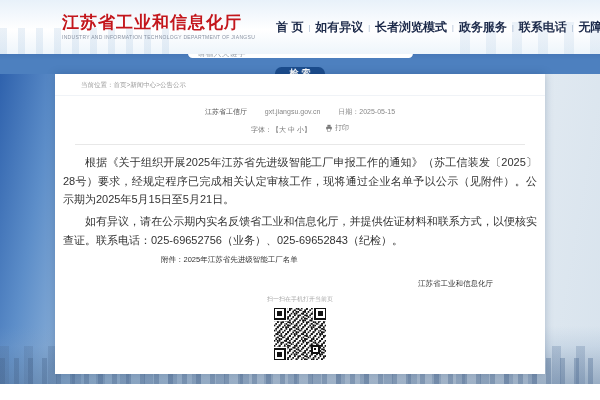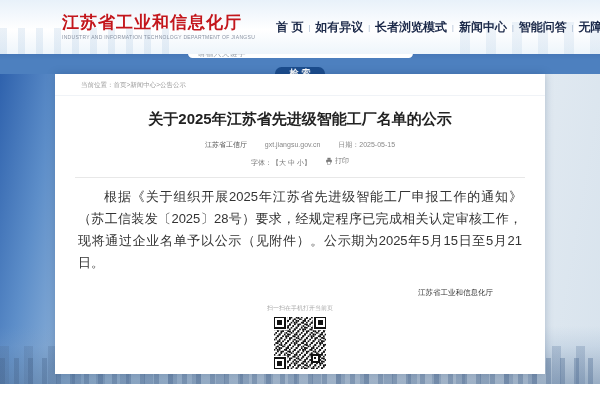--- a/index.html
+++ b/index.html
@@ -66,21 +66,21 @@
     font-size:6.5px; color:#999; padding:7px 26px 5px; border-bottom:1px solid #f0f3f7; cursor:pointer;
   }
   .article-title{ margin-top:14px; text-align:center; font-size:15px; font-weight:bold; color:#222; }
   .meta-row{ margin-top:11px; text-align:center; font-size:7px; color:#888; }
   .meta-row span{ margin:0 8px; }
   .meta-source{ color:#555; }
   .tools-row{ margin-top:6px; text-align:center; font-size:7px; color:#777; }
   .tools-row .ctrl{ cursor:pointer; margin:0 6px; display:inline-flex; align-items:center; gap:2px; }
   .print-icon{ vertical-align:-1px; }
   .divider{ border:none; border-top:1px solid #e8e8e8; margin:9px 20px 0; }
-  .body-text{ padding:8px 23px 0; font-size:13px; line-height:1.7; color:#333; text-align:justify; }
+  .body-text{ padding:8px 8px 0; font-size:11px; line-height:1.7; color:#333; text-align:justify; }
   .body-text p{ text-indent:2em; margin-bottom:3px; }
   .attachment{ margin:6px 26px 0 106px; font-size:7.5px; color:#333; cursor:pointer; }
   .sign-block{ margin-top:11px; padding-right:52px; text-align:right; font-size:7.5px; color:#333; line-height:2; }
   .qr-caption{ margin-top:4px; text-align:center; font-size:6px; color:#aaa; }
   .qr-wrap{ text-align:center; margin-top:2px; }
 </style>
 </head>
 <body>
 
 <header class="top-header">
@@ -88,42 +88,41 @@
     <div class="logo-cn">江苏省工业和信息化厅</div>
     <div class="logo-en">INDUSTRY AND INFORMATION TECHNOLOGY DEPARTMENT OF JIANGSU</div>
   </div>
   <nav class="main-nav">
     <span class="nav-item">首 页</span>
     <span class="nav-sep">|</span>
     <span class="nav-item">如有异议</span>
     <span class="nav-sep">|</span>
     <span class="nav-item">长者浏览模式</span>
     <span class="nav-sep">|</span>
-    <span class="nav-item">新闻中心</span>
+    <span class="nav-item">政务服务</span>
     <span class="nav-sep">|</span>
-    <span class="nav-item">智能问答</span>
+    <span class="nav-item">联系电话</span>
     <span class="nav-sep">|</span>
     <span class="nav-item">无障碍阅读</span>
   </nav>
   <div class="access-box">
     <div class="access-row">无障碍阅读</div>
     <div class="access-row">长者浏览模式</div>
   </div>
 </header>
 
 <div class="search-band">
   <input class="search-input" type="text" placeholder="请输入关键字" style="">
   <button class="search-btn">检索</button>
 </div>
 
 <div class="content-bg">
   <div class="panel">
     <div class="breadcrumb">当前位置：首页&gt;新闻中心&gt;公告公示</div>
 
-    <h1 class="article-title">关于2025年江苏省先进级智能工厂名单的公示</h1>
 
     <div class="meta-row">
       <span class="meta-source">江苏省工信厅</span>
       <span>gxt.jiangsu.gov.cn</span>
       <span>日期：2025-05-15</span>
     </div>
 
     <div class="tools-row">
       <span class="ctrl">字体：【大 中 小】</span>
       <span class="ctrl">
@@ -133,22 +132,24 @@
           <rect x="2.4" y="4.6" width="3.2" height="2.6" fill="#fff" stroke="#777" stroke-width="0.5"></rect>
         </svg>
         <span>打印</span>
       </span>
     </div>
 
     <hr class="divider">
 
     <div class="body-text">
       <p>根据《关于组织开展2025年江苏省先进级智能工厂申报工作的通知》（苏工信装发〔2025〕28号）要求，经规定程序已完成相关认定审核工作，现将通过企业名单予以公示（见附件）。公示期为2025年5月15日至5月21日。</p>
+      <p>如有异议，请在公示期内实名反馈省工业和信息化厅，并提供佐证材料和联系方式，以便核实查证。联系电话：025-69652756（业务）、025-69652843（纪检）。</p>
     </div>
 
+    <div class="attachment">附件：2025年江苏省先进级智能工厂名单</div>
 
     <div class="sign-block">
       <div>江苏省工业和信息化厅</div>
     </div>
 
     <div class="qr-caption">扫一扫在手机打开当前页</div>
     <div class="qr-wrap">
       <svg width="56" height="56" viewBox="0 0 33 33" shape-rendering="crispEdges">
         <defs>
           <pattern id="q1" width="3" height="3" patternUnits="userSpaceOnUse">

